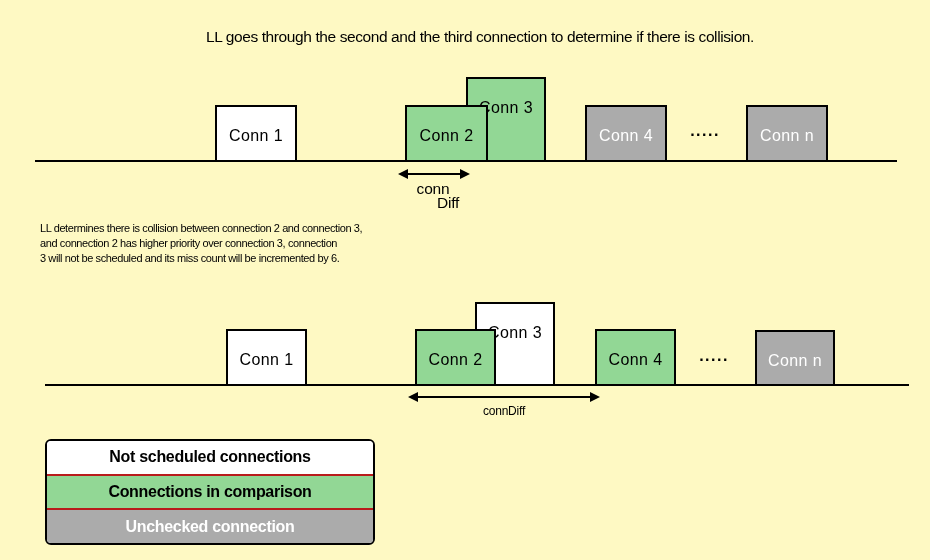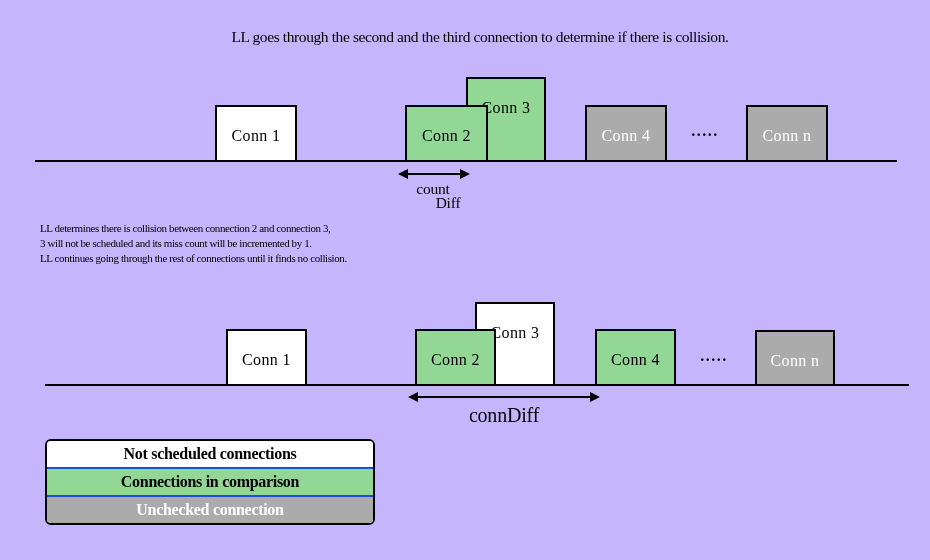--- a/index.html
+++ b/index.html
@@ -1,18 +1,18 @@
 <!DOCTYPE html>
 <html><head>
 <meta charset="utf-8">
 <style>
   html,body{margin:0;padding:0;background:#ffffff;}
   .canvas{
-    position:relative;width:930px;height:560px;background:#c4b5fd;
-    font-family:Liberation Serif, serif;color:#000;overflow:hidden;
+    position:relative;width:930px;height:560px;background:#fef9c3;
+    font-family:Liberation Sans, sans-serif;color:#000;overflow:hidden;
   }
   .title{
     position:absolute;left:30px;right:0;top:28px;text-align:center;
     font-size:15.5px;letter-spacing:-0.4px;white-space:nowrap;
   }
   .timeline{position:absolute;height:2px;background:#000;}
   .box{
     position:absolute;box-sizing:border-box;border:2px solid #000;
     text-align:center;padding-top:20px;font-size:16px;letter-spacing:0.4px;
     white-space:nowrap;
@@ -28,29 +28,29 @@
   .ah{position:absolute;top:-4px;width:0;height:0;
       border-top:5px solid transparent;border-bottom:5px solid transparent;}
   .ah-left{left:-2px;border-right:10px solid #000;}
   .ah-right{right:-2px;border-left:10px solid #000;}
   .arrow-label{position:absolute;text-align:center;font-size:15.5px;letter-spacing:-0.2px;}
   .paragraph{
     position:absolute;left:40px;top:221px;font-size:11px;line-height:15px;
     letter-spacing:-0.4px;white-space:nowrap;
   }
   .legend{
-    position:absolute;left:45px;top:439px;width:330px;height:86px;
+    position:absolute;left:45px;top:439px;width:330px;height:106px;
     box-sizing:border-box;border:2px solid #000;border-radius:6px;
     display:flex;flex-direction:column;overflow:hidden;background:#fff;
   }
   .legend-row{
     flex:1;display:flex;align-items:center;justify-content:center;
     font-size:16px;font-weight:bold;letter-spacing:-0.3px;
   }
-  .legend-row + .legend-row{border-top:2px solid #1d4ed8;}
+  .legend-row + .legend-row{border-top:2px solid #b91c1c;}
 </style>
 </head>
 <body>
 
 <div class="canvas">
 
   <div class="title">LL goes through the second and the third connection to determine if there is collision.</div>
 
   <div class="timeline" style="left:35px;top:160px;width:862px;"></div>
 
@@ -68,27 +68,27 @@
   </div>
   <div class="ellipsis" style="left:683px;top:122px;width:44px;">.....</div>
   <div class="box fill-gray" style="left:746px;top:105px;width:82px;height:57px;">
     <span>Conn n</span>
   </div>
 
   <div class="arrow" style="left:400px;top:173px;width:68px;">
     <span class="ah ah-left"></span>
     <span class="ah ah-right"></span>
   </div>
-  <div class="arrow-label" style="left:399px;top:180px;width:68px;">count</div>
+  <div class="arrow-label" style="left:399px;top:180px;width:68px;">conn</div>
   <div class="arrow-label" style="left:414px;top:194px;width:68px;">Diff</div>
 
   <div class="paragraph">
     <div>LL determines there is collision between connection 2 and connection 3,</div>
-    <div>3 will not be scheduled and its miss count will be incremented by 1.</div>
-    <div>LL continues going through the rest of connections until it finds no collision.</div>
+    <div>and connection 2 has higher priority over connection 3, connection</div>
+    <div>3 will not be scheduled and its miss count will be incremented by 6.</div>
   </div>
 
   <div class="timeline" style="left:45px;top:384px;width:864px;"></div>
 
   <div class="box fill-white" style="left:226px;top:329px;width:81px;height:57px;">
     <span>Conn 1</span>
   </div>
   <div class="box fill-white" style="left:475px;top:302px;width:80px;height:84px;">
     <span>Conn 3</span>
   </div>
@@ -100,21 +100,21 @@
   </div>
   <div class="ellipsis" style="left:692px;top:347px;width:44px;">.....</div>
   <div class="box fill-gray" style="left:755px;top:330px;width:80px;height:56px;">
     <span>Conn n</span>
   </div>
 
   <div class="arrow" style="left:410px;top:396px;width:188px;">
     <span class="ah ah-left"></span>
     <span class="ah ah-right"></span>
   </div>
-  <div class="arrow-label" style="left:410px;top:404px;width:188px;font-size:20px;">connDiff</div>
+  <div class="arrow-label" style="left:410px;top:404px;width:188px;font-size:12px;">connDiff</div>
 
   <div class="legend">
     <div class="legend-row fill-white">
       <span>Not scheduled connections</span>
     </div>
     <div class="legend-row fill-green">
       <span>Connections in comparison</span>
     </div>
     <div class="legend-row fill-gray">
       <span>Unchecked connection</span>

